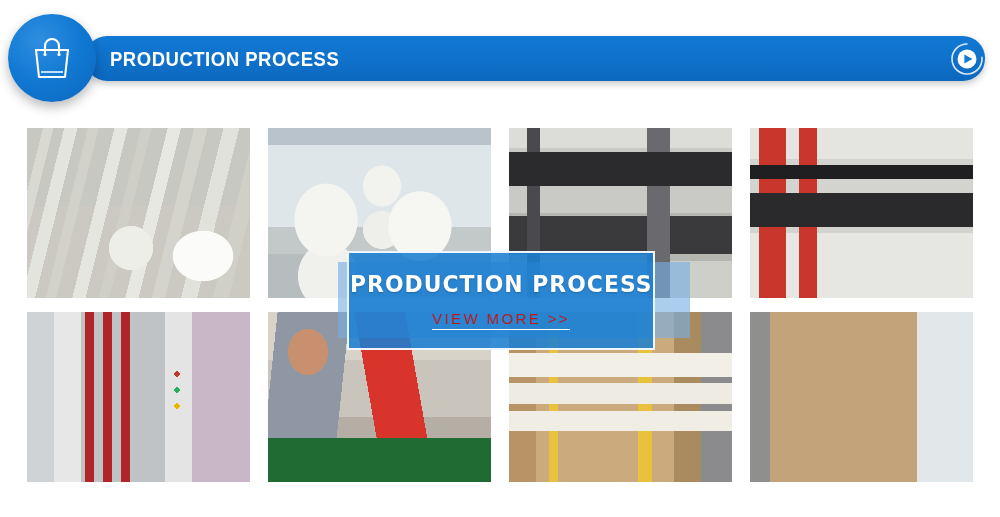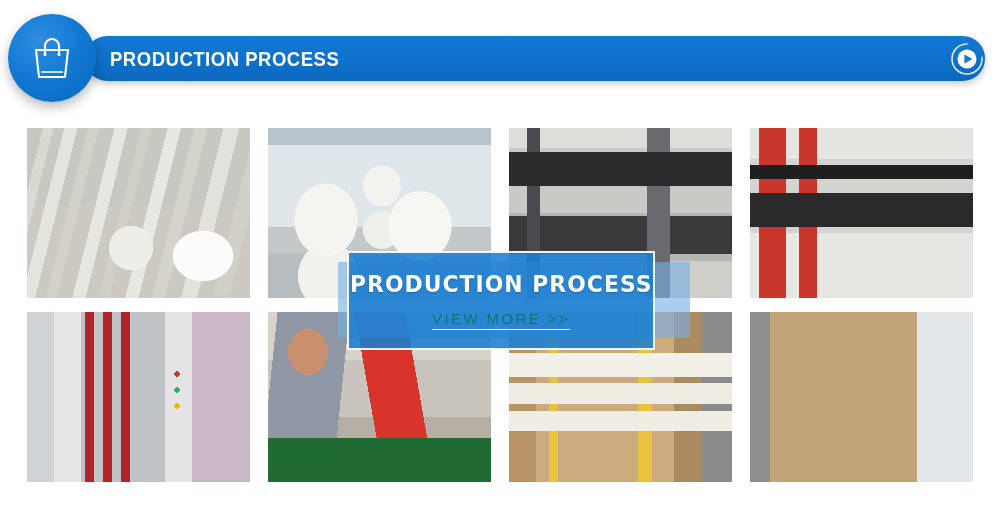--- a/index.html
+++ b/index.html
@@ -59,21 +59,21 @@
     border:2px solid rgba(255,255,255,0.92);
     display:flex; flex-direction:column; align-items:center; justify-content:center;
   }
   .panel-title {
     color:#ffffff; font-size:23px; font-weight:bold; letter-spacing:1.1px;
     font-family:"DejaVu Sans", sans-serif;
     text-shadow:0 1px 2px rgba(0,0,0,.22);
     white-space:nowrap; transform:scaleX(.95);
   }
   .panel-link {
-    margin-top:13px; color:#0f766e; font-size:15px; letter-spacing:2.4px;
+    margin-top:13px; color:#b91c1c; font-size:15px; letter-spacing:2.4px;
     font-family:"Liberation Sans", sans-serif;
     border-bottom:1.5px solid #ffffff; padding-bottom:2px;
     white-space:nowrap; cursor:pointer;
   }
 
   
   .ph { background-repeat:no-repeat; }
 
   
   .p1 { background:

